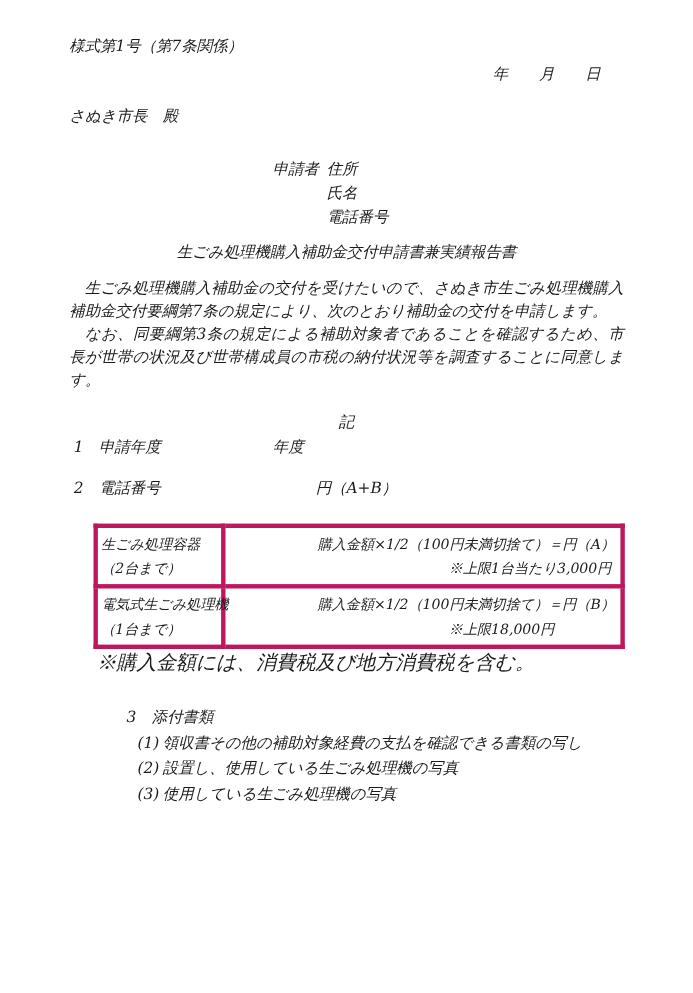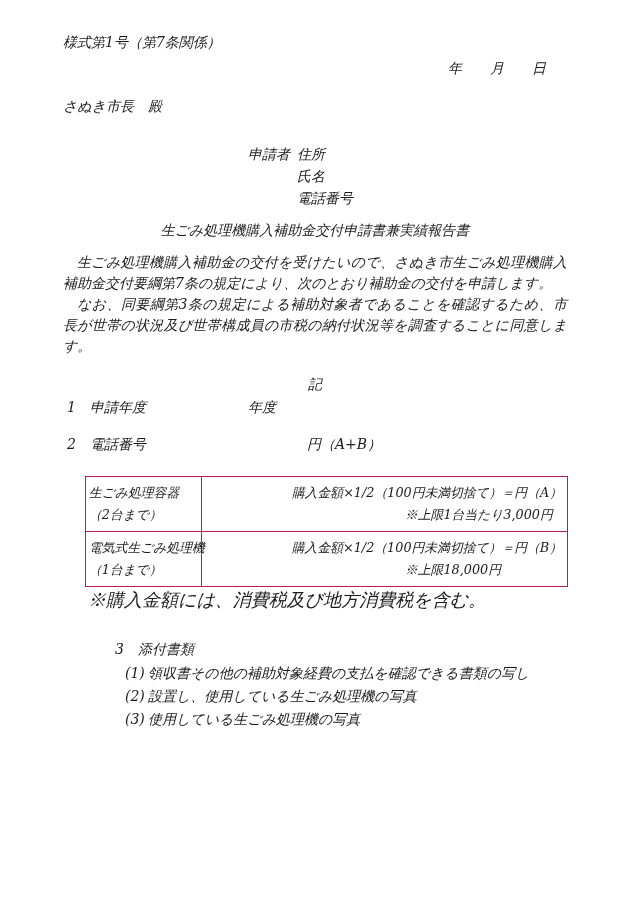--- a/index.html
+++ b/index.html
@@ -48,32 +48,32 @@
   .item-row {
     position: relative;
     line-height: 21px;
     padding-left: 4px;
   }
   .item-row .num { display: inline-block; width: 23px; }
   .item-row.first { margin-top: 2px; }
   .item-row.second { margin-top: 16px; }
   .item-value { position: absolute; top: 0; }
   .item-value.v1 { left: 185px; }
-  .item-value.v2 { left: 244px; }
+  .item-value.v2 { left: 224px; }
   table.calc {
     margin-top: 21px;
     margin-left: 22px;
     width: 483px;
     border-collapse: collapse;
     font-size: 12.8px;
     line-height: 22px;
     table-layout: fixed;
   }
   table.calc td {
-    border: 1px solid #be185d;
+    border: 4px solid #be185d;
     vertical-align: top;
     height: 55px;
     padding: 5px 3px 0 3px;
     white-space: nowrap;
   }
   td.col-item { width: 116px; }
   .cell-line1 {
     display: flex;
     justify-content: flex-end;
     padding-right: 2px;

